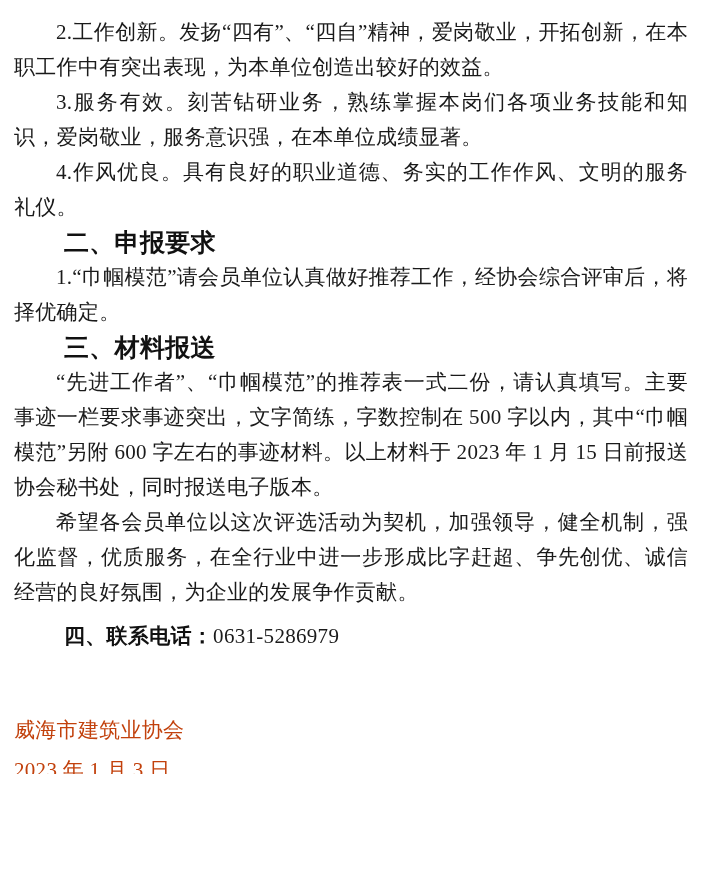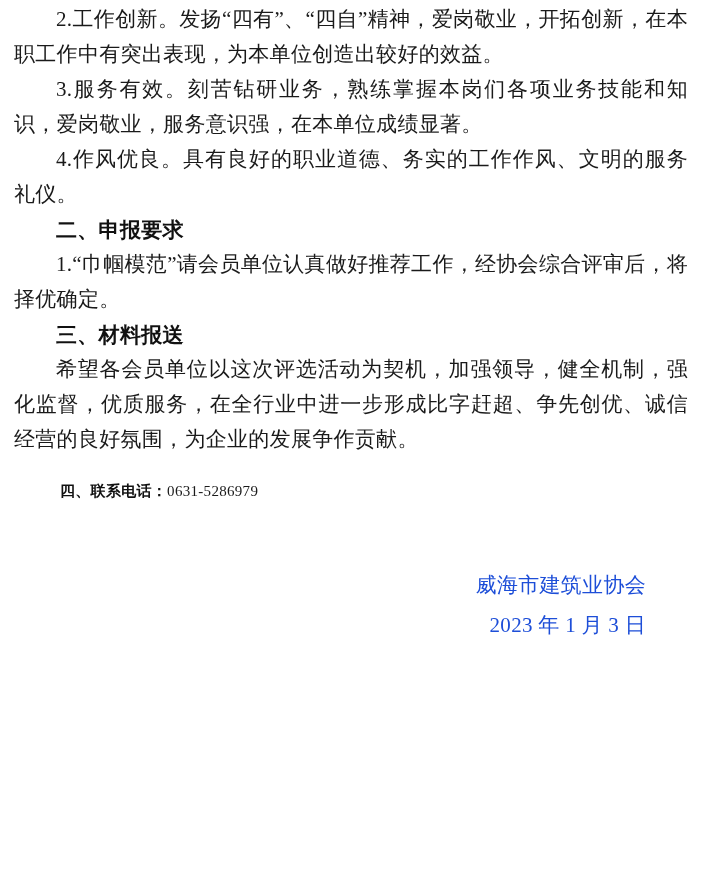--- a/index.html
+++ b/index.html
@@ -6,69 +6,68 @@
     margin: 0;
     padding: 0;
     background: #ffffff;
   }
   .page {
     position: relative;
     width: 702px;
     height: 774px;
     background: #ffffff;
     box-sizing: border-box;
-    padding: 2px 14px 0 14px;
+    padding: 15px 14px 0 14px;
     overflow: hidden;
     color: #1a1a1a;
   }
   .body-para {
     margin: 0;
     font-family: "Liberation Serif", "DejaVu Serif", serif;
     font-size: 21px;
     line-height: 35px;
     text-indent: 2em;
     text-align: justify;
     color: #1a1a1a;
     letter-spacing: 0.3px;
   }
   .section-heading {
     margin: 0;
     font-family: "Liberation Sans", "DejaVu Sans", sans-serif;
     font-weight: 700;
-    font-size: 21px;
+    font-size: 25px;
     line-height: 35px;
     text-indent: 2em;
     color: #111111;
     letter-spacing: 0.3px;
   }
   .contact-line {
-    margin: 16px;
-    font-size: 15px;
+    margin: 8px;
+    font-size: 21px;
     line-height: 35px;
     text-indent: 2em;
     letter-spacing: 0.3px;
   }
   .contact-label {
     font-family: "Liberation Sans", "DejaVu Sans", sans-serif;
     font-weight: 700;
     color: #111111;
   }
   .contact-phone {
     font-family: "Liberation Serif", "DejaVu Serif", serif;
     font-weight: 400;
     color: #1a1a1a;
   }
   .signature {
     margin-top: 56px;
-    text-align: right;
     padding-right: 42px;
     font-family: "Liberation Serif", "DejaVu Serif", serif;
     font-size: 21px;
     line-height: 40px;
-    color: #1d4ed8;
+    color: #c2410c;
     letter-spacing: 0.3px;
   }
 </style>
 </head>
 <body>
 
 <div class="page">
 
   <p class="body-para">2.工作创新。发扬“四有”、“四自”精神，爱岗敬业，开拓创新，在本职工作中有突出表现，为本单位创造出较好的效益。</p>
 
@@ -76,20 +75,21 @@
 
   <p class="body-para">4.作风优良。具有良好的职业道德、务实的工作作风、文明的服务礼仪。</p>
 
   <h2 class="section-heading">二、申报要求</h2>
 
 
   <p class="body-para">1.“巾帼模范”请会员单位认真做好推荐工作，经协会综合评审后，将择优确定。</p>
 
   <h2 class="section-heading">三、材料报送</h2>
 
+  <p class="body-para">“先进工作者”、“巾帼模范”的推荐表一式二份，请认真填写。主要事迹一栏要求事迹突出，文字简练，字数控制在 500 字以内，其中“巾帼模范”另附 600 字左右的事迹材料。以上材料于 2023 年 1 月 15 日前报送协会秘书处，同时报送电子版本。</p>
 
   <p class="body-para">希望各会员单位以这次评选活动为契机，加强领导，健全机制，强化监督，优质服务，在全行业中进一步形成比字赶超、争先创优、诚信经营的良好氛围，为企业的发展争作贡献。</p>
 
   <p class="contact-line"><span class="contact-label">四、联系电话：</span><span class="contact-phone">0631-5286979</span></p>
 
   <div class="signature">
     <div class="sig-org">威海市建筑业协会</div>
     <div class="sig-date">2023 年 1 月 3 日</div>
   </div>
 

